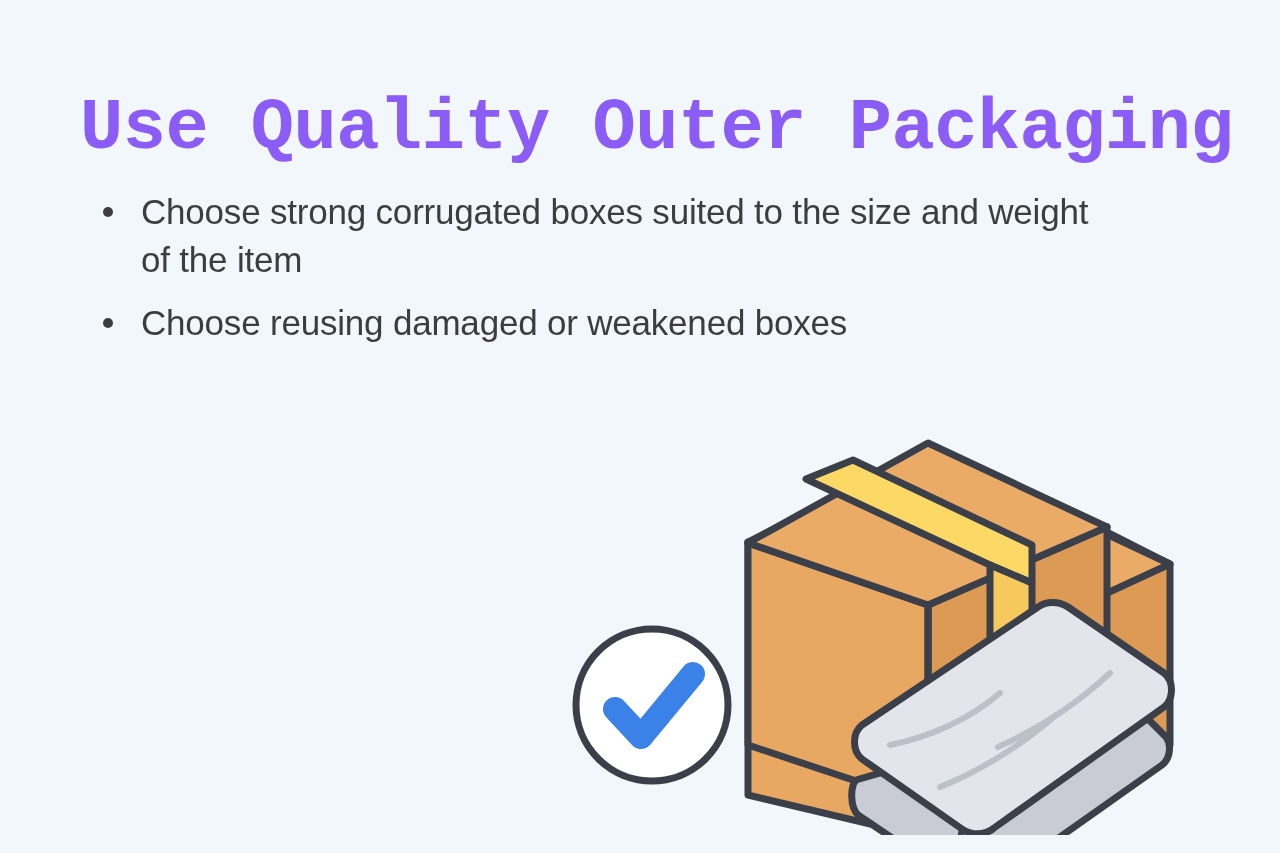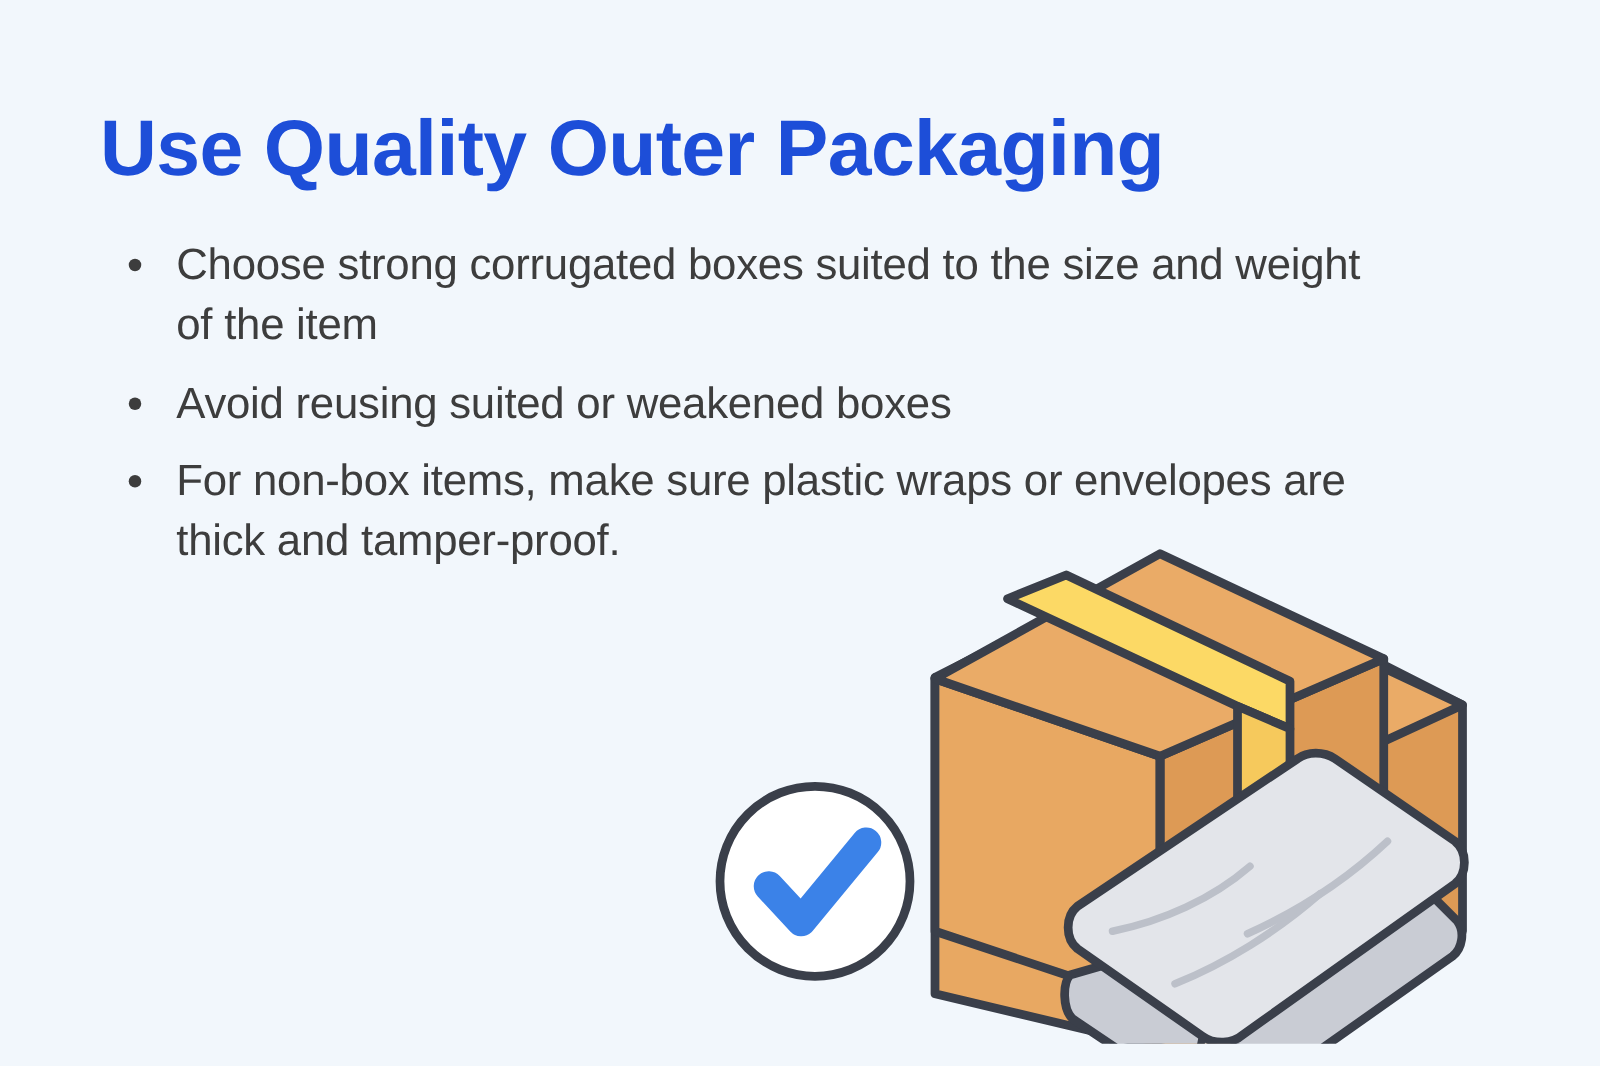--- a/index.html
+++ b/index.html
@@ -22,26 +22,26 @@
     width: 1280px;
     height: 853px;
     background: #f2f7fc;
   }
 
   .headline {
     position: absolute;
     left: 80px;
     top: 44px;
     width: 1120px;
-    font-family: Liberation Sans, sans-serif;
-    font-size: 63px;
+    font-family: Liberation Mono, monospace;
+    font-size: 72px;
     font-weight: bold;
     line-height: 1.05;
     letter-spacing: -0.5px;
-    color: #1d4ed8;
+    color: #8b5cf6;
     white-space: nowrap;
   }
 
   .bullet-list {
     position: absolute;
     left: 80px;
     top: 172px;
     width: 1030px;
     margin: 16px;
     padding: 0;
@@ -89,25 +89,21 @@
 
   <h1 class="headline">Use Quality Outer Packaging</h1>
 
   <ul class="bullet-list">
     <li class="bullet-item">
       <span class="bullet-dot"></span>
       <span>Choose strong corrugated boxes suited to the size and weight of the item</span>
     </li>
     <li class="bullet-item">
       <span class="bullet-dot"></span>
-      <span>Avoid reusing suited or weakened boxes</span>
-    </li>
-    <li class="bullet-item">
-      <span class="bullet-dot"></span>
-      <span>For non-box items, make sure plastic wraps or envelopes are thick and tamper-proof.</span>
+      <span>Choose reusing damaged or weakened boxes</span>
     </li>
   </ul>
 
   <div class="illustration">
     <svg viewBox="0 0 700 420" xmlns="http://www.w3.org/2000/svg">
 
       <g>
 
         <path d="M 355 195 L 537 117 L 600 149 L 600 330 L 355 437 Z" fill="#dd9a55" stroke="#3a3f4a" stroke-width="7" stroke-linejoin="round"></path>
 

